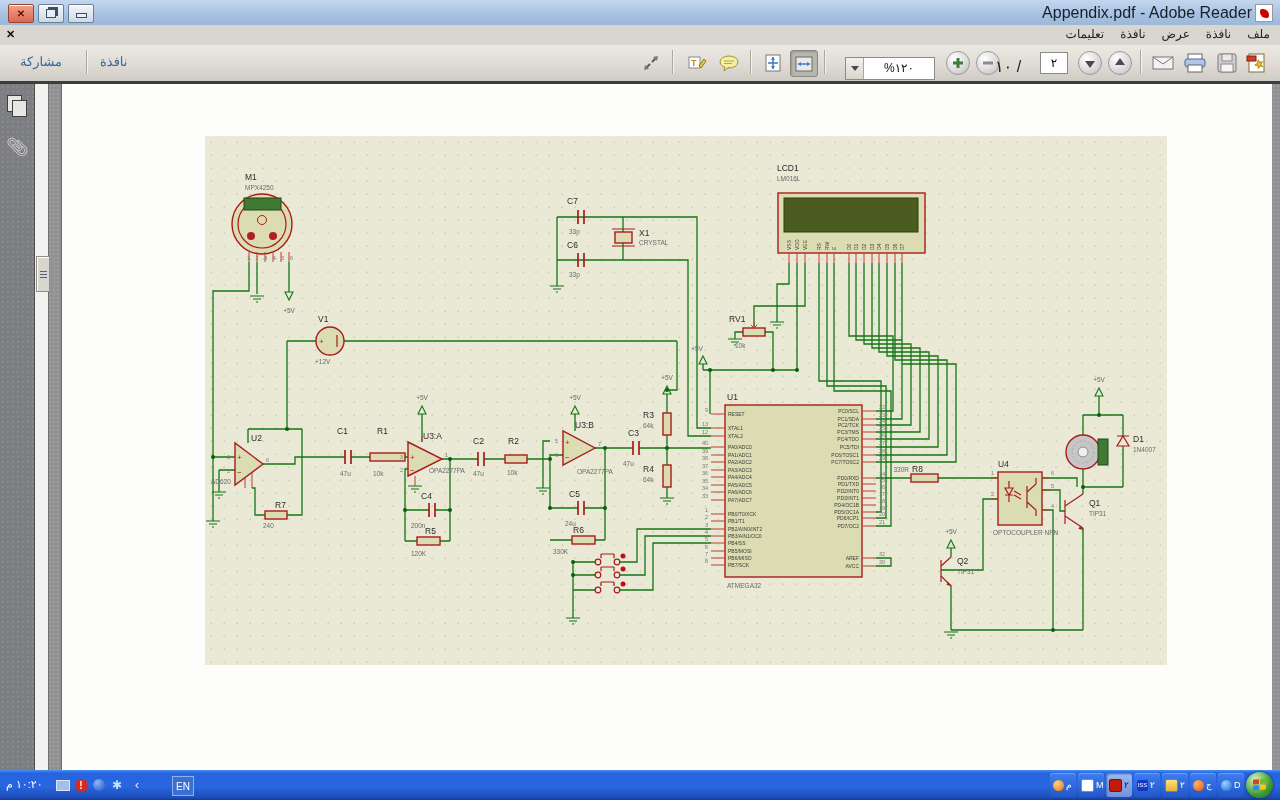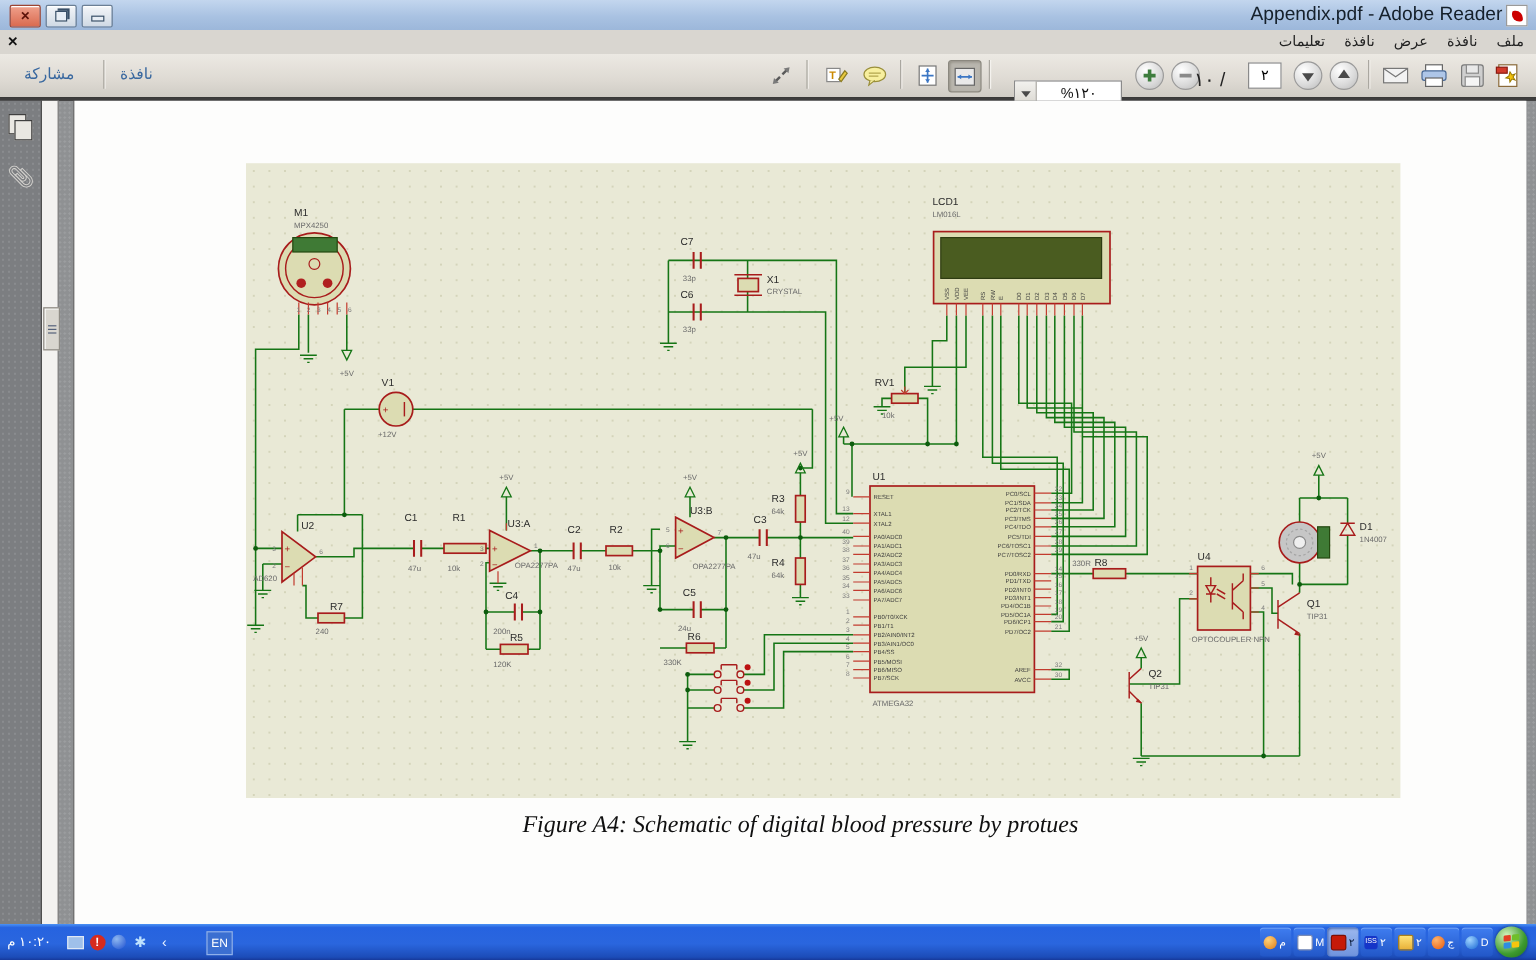--- a/index.html
+++ b/index.html
@@ -28,21 +28,21 @@
   .toolbar{position:absolute;left:0;top:45px;width:1280px;height:36px;
     background:linear-gradient(#ecé9e3,#dedad3 60%,#cfccc5);background:linear-gradient(#ece9e3,#dedad3 60%,#cfccc5);
     border-bottom:3px solid #3d3d3d}
   .tb-text{position:absolute;top:9px;font-size:13px;color:#39689f;cursor:default}
   .tb-div{position:absolute;top:5px;width:1px;height:24px;background:#aaa7a0;box-shadow:1px 0 0 #f4f2ee}
   .tb-btn{position:absolute;top:5px;width:26px;height:25px;border-radius:3px;display:flex;align-items:center;justify-content:center}
   .tb-btn.pressed{background:#b9b6ae;border:1px solid #8b887f;box-shadow:inset 1px 1px 2px #979389}
   .roundbtn{position:absolute;top:6px;width:22px;height:22px;border-radius:50%;
     background:radial-gradient(circle at 35% 30%,#ffffff,#d9d9d9 60%,#b9b9b9);border:1px solid #9a9a9a;
     display:flex;align-items:center;justify-content:center;font-size:12px;color:#444}
-  .zoom-combo{position:absolute;top:22px;left:845px;width:88px;height:21px;background:#fff;border:1px solid #8a8a8a;display:flex}
+  .zoom-combo{position:absolute;top:12px;left:845px;width:88px;height:21px;background:#fff;border:1px solid #8a8a8a;display:flex}
   .zoom-drop{width:17px;height:100%;background:linear-gradient(#f2f1ee,#d8d5ce);border-right:1px solid #a9a6a0;
     display:flex;align-items:center;justify-content:center}
   .caret{width:0;height:0;border-left:4px solid transparent;border-right:4px solid transparent;border-top:5px solid #4a4a4a}
   .zoom-val{flex:1;text-align:center;font-size:12px;color:#111;line-height:20px;direction:ltr}
   .page-of{position:absolute;top:12px;left:995px;font-size:16px;color:#222;direction:ltr}
   .page-box{position:absolute;top:7px;left:1040px;width:26px;height:20px;border:1px solid #8a8a8a;background:#fff;
     text-align:center;font-size:12px;font-family:"Liberation Sans",sans-serif;padding:0}
   .tb-ico{position:absolute;top:6px;width:26px;height:24px;display:flex;align-items:center;justify-content:center}
   
   .workspace{position:absolute;left:0;top:84px;width:1280px;height:686px;
@@ -653,21 +653,20 @@
           </g>
           <g>
             <path class="cmpn" d="M396 446 H409 M396 446 V450 M409 446 V450"></path>
             <circle class="cmpn" cx="393" cy="454" r="2.8"></circle>
               <circle class="cmpn" cx="412" cy="454" r="2.8"></circle>
             <circle cx="418" cy="448" r="2.5" fill="#bb1111"></circle>
           </g>
         </g>
       </svg>
     </div>
-    <div class="caption">Figure A4: Schematic of digital blood pressure by protues</div>
   </div>
 </div>
 
 <div class="taskbar">
   <span class="clock">١٠:٢٠ م</span>
   <span class="tray-ico" style="left:56px">
       <span class="monitor"></span>
     </span>
   <span class="tray-ico" style="left:74px">
       <span class="alert">!</span>

